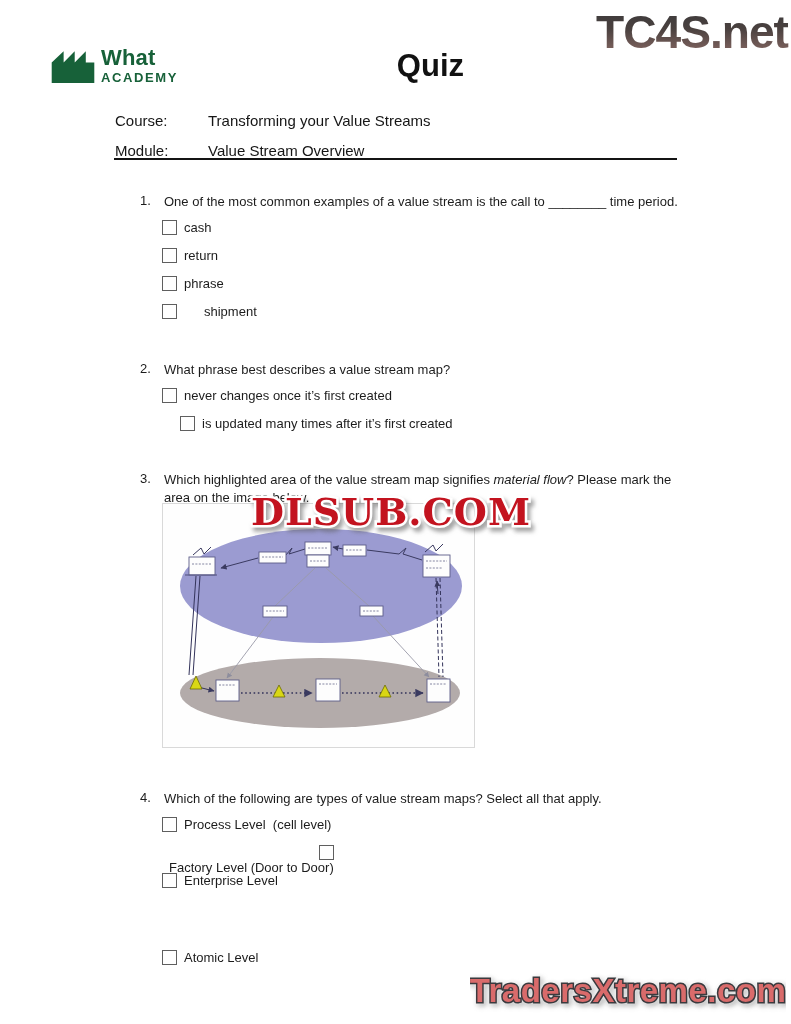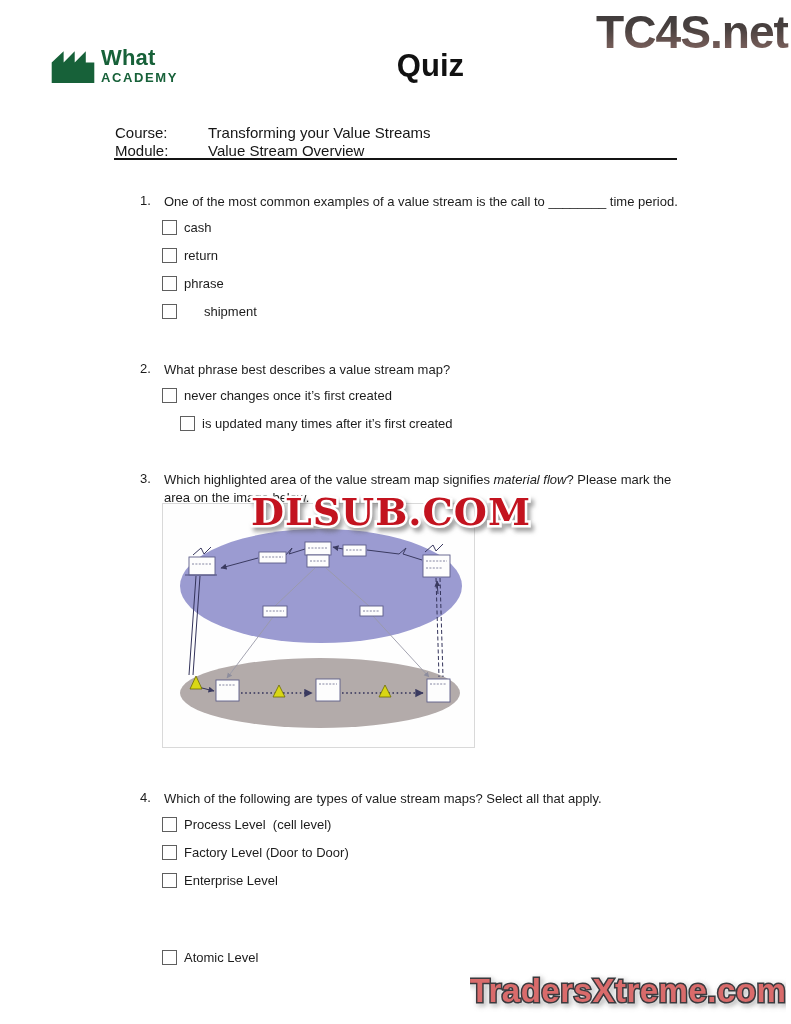--- a/index.html
+++ b/index.html
@@ -54,21 +54,21 @@
       <path d="M2,44 L2,20 L16,7 L16,20 L29,7 L29,20 L42,7 L42,20 L52,20 L52,44 Z" fill="#176139"></path>
     </svg>
     <div class="logo-text">
       <div class="logo-brand">What</div>
       <div class="logo-sub">ACADEMY</div>
     </div>
   </div>
 
   <div class="page-title">Quiz</div>
 
-  <div class="course-row" style="top:124px;">
+  <div class="course-row" style="top:112px;">
     <span class="lbl">Course:</span><span>Transforming your Value Streams</span>
   </div>
   <div class="course-row" style="top:142px;">
     <span class="lbl">Module:</span><span>Value Stream Overview</span>
   </div>
   <div class="divider"></div>
 
   <div class="qnum" style="left:140px;top:193px;">1.</div>
   <div class="qtext" style="left:164px;top:193px;width:530px;">One of the most common examples of a value stream is the call to ________ time period.</div>
   <div class="opt" style="left:162px;top:220px;">
@@ -184,21 +184,21 @@
   <svg class="wm" style="left:236px;top:487px;" width="310" height="50">
     <text x="155" y="38" text-anchor="middle" font-family="DejaVu Serif, serif" font-size="38" font-weight="bold" letter-spacing="1" fill="#c3131f" stroke="#ffffff" stroke-width="5" paint-order="stroke" style="filter:drop-shadow(3px 4px 2px rgba(90,90,90,0.55));">DLSUB.COM</text>
   </svg>
 
   <div class="qnum" style="left:140px;top:790px;">4.</div>
   <div class="qtext" style="left:164px;top:790px;width:540px;">Which of the following are types of value stream maps? Select all that apply.</div>
   <div class="opt" style="left:162px;top:817px;">
     <span class="cb"></span>
     <span class="opt-label">Process Level  (cell level)</span>
   </div>
-  <div class="opt" style="left:162px;top:845px;">
+  <div class="opt" style="left:162px;top:845px;flex-direction:column;">
     <span class="cb"></span>
     <span class="opt-label">Factory Level (Door to Door)</span>
   </div>
   <div class="opt" style="left:162px;top:873px;">
     <span class="cb"></span>
     <span class="opt-label">Enterprise Level</span>
   </div>
   <div class="opt" style="left:162px;top:950px;">
     <span class="cb"></span>
     <span class="opt-label">Atomic Level</span>

